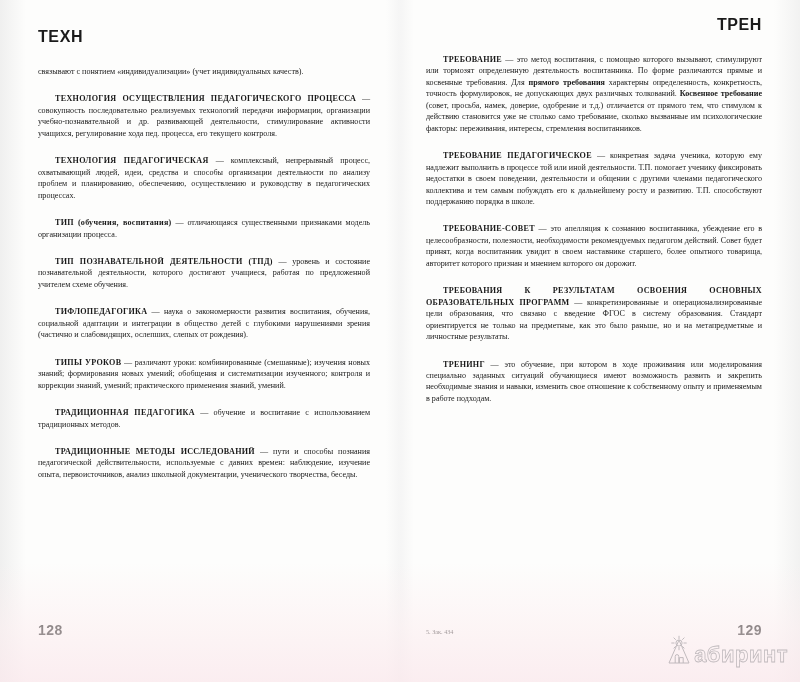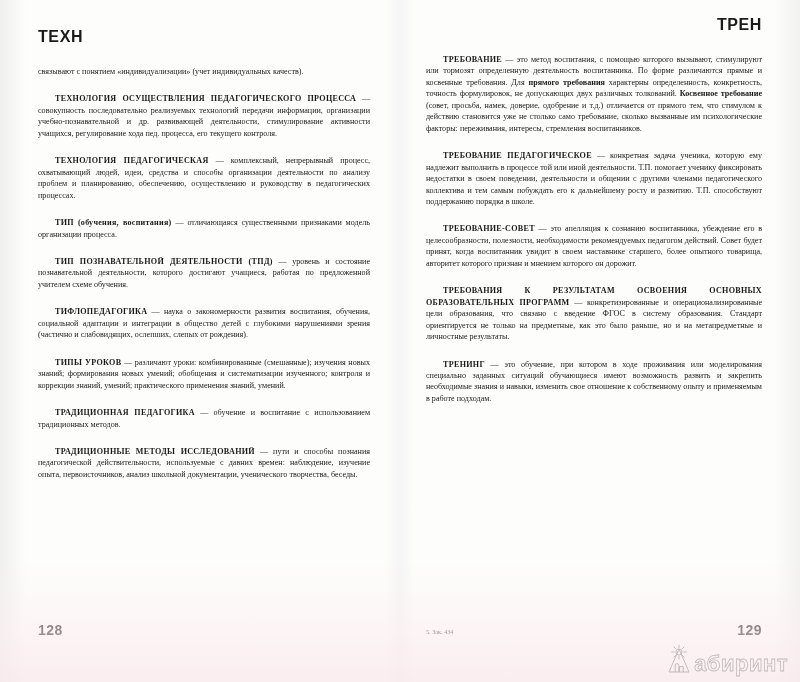--- a/index.html
+++ b/index.html
@@ -121,21 +121,21 @@
     left: 22px;
     font-size: 6.2px;
     color: #2a2a2a;
     font-family: "Liberation Serif", "DejaVu Serif", serif;
   }
 
   
   .watermark {
     position: absolute;
     right: 12px;
-    bottom: 7px;
+    bottom: 16px;
     display: flex;
     align-items: flex-end;
     gap: 2px;
     opacity: 0.42;
     pointer-events: none;
   }
   .wm-text {
     font-family: "Liberation Sans", "DejaVu Sans", sans-serif;
     font-size: 22px;
     font-weight: bold;

